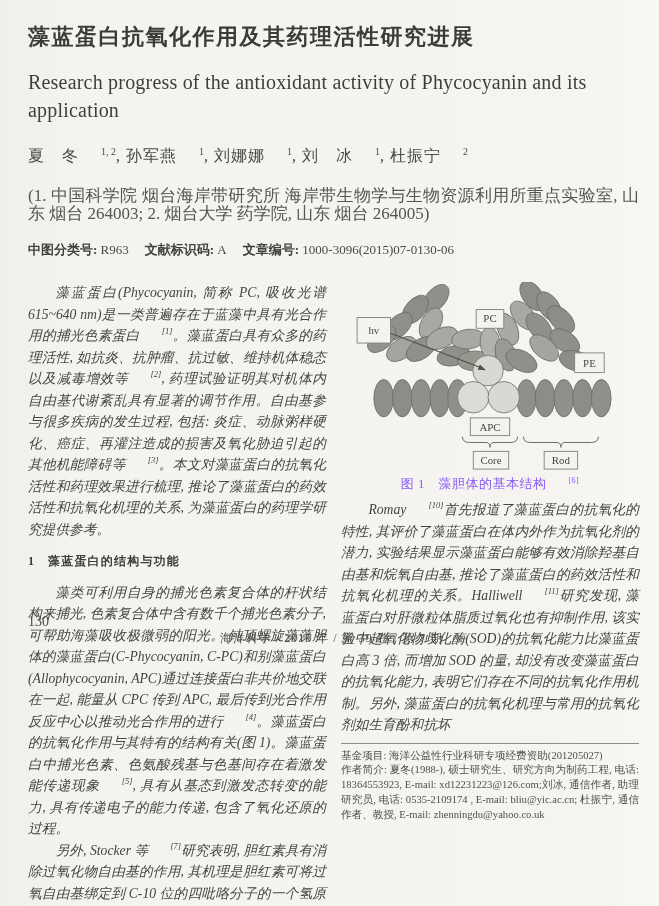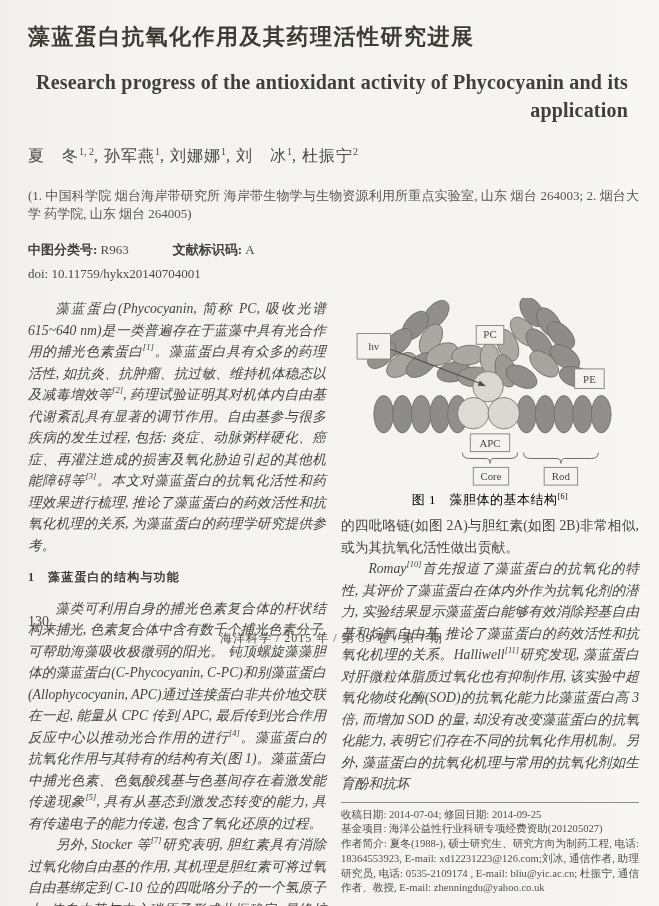--- a/index.html
+++ b/index.html
@@ -5,37 +5,37 @@
   html,body{margin:0;padding:0;}
   body{
     width:659px;height:906px;overflow:hidden;
     background:linear-gradient(90deg,#f0efeb 0%,#f4f3ef 12%,#f5f4f0 85%,#f8f7f4 100%);
     font-family:"Liberation Serif","DejaVu Serif",serif;
     color:#47463f;
     -webkit-font-smoothing:antialiased;
   }
   .page{position:relative;box-sizing:border-box;width:659px;height:644px;padding:16px 20px 0 28px;}
   .title-zh{font-size:22px;font-weight:bold;letter-spacing:1.5px;color:#3c3b36;margin:6px 0 16px 0;}
-  .title-en{font-size:20px;font-weight:bold;line-height:28px;letter-spacing:.2px;color:#403f3a;margin:0 0 22px 0;max-width:600px;text-align:right;}
+  .title-en{font-size:20px;font-weight:normal;line-height:28px;letter-spacing:.2px;color:#403f3a;margin:0 0 22px 0;max-width:600px;}
   .authors{font-size:16px;letter-spacing:1px;color:#4a4943;margin:0 0 20px 0;}
   .authors sup{font-size:10px;letter-spacing:0;}
-  .affiliation{font-size:13px;line-height:18px;color:#56554e;margin:16px 0 18px 0;text-align:justify;}
-  .meta-row{display:flex;gap:44px;font-size:13px;margin:0 0 7px 0;color:#4a4943;}
+  .affiliation{font-size:17px;line-height:18px;color:#56554e;margin:16px 0 18px 0;text-align:justify;}
+  .meta-row{display:flex;gap:16px;font-size:13px;margin:0 0 23px 0;color:#4a4943;}
   .meta-label{font-weight:bold;color:#403f3a;}
   .doi-line{font-size:13px;margin:0 0 16px 0;color:#4a4943;}
   .cols{display:flex;gap:15px;}
   .col{flex:1;min-width:0;font-size:13.7px;line-height:21.5px;text-align:justify;color:#45443e;}
   .col p{margin:0;}
   .col p.indent{text-indent:2em;font-style:italic;}
-  sup{font-size:.62em;line-height:0;}
+  sup{font-size:.62em;line-height:0;margin-left:22px;}
   h2.section{font-size:12px;font-weight:bold;color:#3d3c37;margin:11px 0 9px 0;letter-spacing:1.2px;}
   h2.section .sec-num{margin-right:14px;letter-spacing:0;}
   .figure-block{margin:0 0 6px 0;text-align:center;}
   .figure-block svg{display:block;margin:0 auto;}
-  .fig-caption{font-size:13px;line-height:17px;color:#000000;text-align:center;margin:1px 0 7px 0;letter-spacing:.5px;}
+  .fig-caption{font-size:13px;line-height:17px;color:#8b5cf6;text-align:center;margin:1px 0 7px 0;letter-spacing:.5px;}
   .footnotes{margin-top:7px;border-top:1px solid #8d8c86;padding-top:5px;font-size:10.6px;line-height:14.8px;color:#504f49;text-align:justify;}
   .footnotes p{margin:0;}
   .page-footer{position:absolute;left:28px;right:24px;bottom:12px;height:18px;font-size:13px;color:#4c4b45;text-decoration:underline;}
   .page-footer .pagenum{position:absolute;left:0;top:0;font-size:14px;}
   .page-footer .journal{position:absolute;left:50%;transform:translateX(-50%);top:16px;letter-spacing:1px;font-size:12px;}
   .fig-label-text{font-size:11px;fill:#46453f;}
 </style>
 </head>
 <body>
 
@@ -47,22 +47,22 @@
 
   <div class="authors">
     <span><span>夏　冬</span><sup>1, 2</sup><span>, </span></span><span><span>孙军燕</span><sup>1</sup><span>, </span></span><span><span>刘娜娜</span><sup>1</sup><span>, </span></span><span><span>刘　冰</span><sup>1</sup><span>, </span></span><span><span>杜振宁</span><sup>2</sup><span></span></span>
   </div>
 
   <p class="affiliation">(1. 中国科学院 烟台海岸带研究所 海岸带生物学与生物资源利用所重点实验室, 山东 烟台 264003; 2. 烟台大学 药学院, 山东 烟台 264005)</p>
 
   <div class="meta-row">
     <span><span class="meta-label">中图分类号: </span><span>R963</span></span>
     <span><span class="meta-label">文献标识码: </span><span>A</span></span>
+    <span><span class="meta-label">文章编号: </span><span>1000-3096(2015)07-0130-06</span></span>
   </div>
-  <p class="doi-line">doi: 10.11759/hykx20140704001</p>
 
   <div class="cols">
 
     <div class="col">
       <p class="indent"><span>藻蓝蛋白(Phycocyanin, 简称 PC, 吸收光谱615~640 nm)是一类普遍存在于蓝藻中具有光合作用的捕光色素蛋白</span><sup>[1]</sup><span>。藻蓝蛋白具有众多的药理活性, 如抗炎、抗肿瘤、抗过敏、维持机体稳态以及减毒增效等</span><sup>[2]</sup><span>, 药理试验证明其对机体内自由基代谢紊乱具有显著的调节作用。自由基参与很多疾病的发生过程, 包括: 炎症、动脉粥样硬化、癌症、再灌注造成的损害及氧化胁迫引起的其他机能障碍等</span><sup>[3]</sup><span>。本文对藻蓝蛋白的抗氧化活性和药理效果进行梳理, 推论了藻蓝蛋白的药效活性和抗氧化机理的关系, 为藻蓝蛋白的药理学研究提供参考。</span></p>
       <h2 class="section">
         <span class="sec-num">1</span><span>藻蓝蛋白的结构与功能</span>
       </h2>
       <p class="indent"><span>藻类可利用自身的捕光色素复合体的杆状结构来捕光, 色素复合体中含有数千个捕光色素分子, 可帮助海藻吸收极微弱的阳光。 钝顶螺旋藻藻胆体的藻蓝蛋白(C-Phycocyanin, C-PC)和别藻蓝蛋白(Allophycocyanin, APC)通过连接蛋白非共价地交联在一起, 能量从 CPC 传到 APC, 最后传到光合作用反应中心以推动光合作用的进行</span><sup>[4]</sup><span>。藻蓝蛋白的抗氧化作用与其特有的结构有关(图 1)。藻蓝蛋白中捕光色素、色氨酸残基与色基间存在着激发能传递现象</span><sup>[5]</sup><span>, 具有从基态到激发态转变的能力, 具有传递电子的能力传递, 包含了氧化还原的过程。</span></p>
       <p class="indent"><span>另外, Stocker 等</span><sup>[7]</sup><span>研究表明, 胆红素具有消除过氧化物自由基的作用, 其机理是胆红素可将过氧自由基绑定到 C-10 位的四吡咯分子的一个氢原子上, 使自由基与中心碳原子形成共振稳定, 最终扩展到整个胆红素分子。藻蓝蛋白的发色团(藻蓝素)中开放</span></p>
@@ -149,25 +149,23 @@
           </g>
 
           <g>
             <rect x="205" y="172" width="34" height="18" fill="#f4f3ef" stroke="#7f7e79" stroke-width="0.9"></rect>
             <text x="222" y="185" text-anchor="middle" class="fig-label-text">Rod</text>
           </g>
         </svg>
         <div class="fig-caption"><span>图 1　藻胆体的基本结构</span><sup>[6]</sup></div>
       </div>
 
-      <p><span>的四吡咯链(如图 2A)与胆红素(如图 2B)非常相似, 或为其抗氧化活性做出贡献。</span></p>
       <p class="indent"><span>Romay</span><sup>[10]</sup><span>首先报道了藻蓝蛋白的抗氧化的特性, 其评价了藻蓝蛋白在体内外作为抗氧化剂的潜力, 实验结果显示藻蓝蛋白能够有效消除羟基自由基和烷氧自由基, 推论了藻蓝蛋白的药效活性和抗氧化机理的关系。Halliwell</span><sup>[11]</sup><span>研究发现, 藻蓝蛋白对肝微粒体脂质过氧化也有抑制作用, 该实验中超氧化物歧化酶(SOD)的抗氧化能力比藻蓝蛋白高 3 倍, 而增加 SOD 的量, 却没有改变藻蓝蛋白的抗氧化能力, 表明它们存在不同的抗氧化作用机制。另外, 藻蓝蛋白的抗氧化机理与常用的抗氧化剂如生育酚和抗坏</span></p>
 
       <div class="footnotes">
-        <p>收稿日期: 2014-07-04; 修回日期: 2014-09-25</p>
         <p>基金项目: 海洋公益性行业科研专项经费资助(201205027)</p>
         <p>作者简介: 夏冬(1988-), 硕士研究生、研究方向为制药工程, 电话: 18364553923, E-mail: xd12231223@126.com;刘冰, 通信作者, 助理研究员, 电话: 0535-2109174 , E-mail: bliu@yic.ac.cn; 杜振宁, 通信作者、教授, E-mail: zhenningdu@yahoo.co.uk</p>
       </div>
 
     </div>
   </div>
 
   <div class="page-footer">
     <span class="pagenum">130</span>
     <span class="journal">海洋科学 / 2015 年 / 第 39 卷 / 第 7 期</span>

